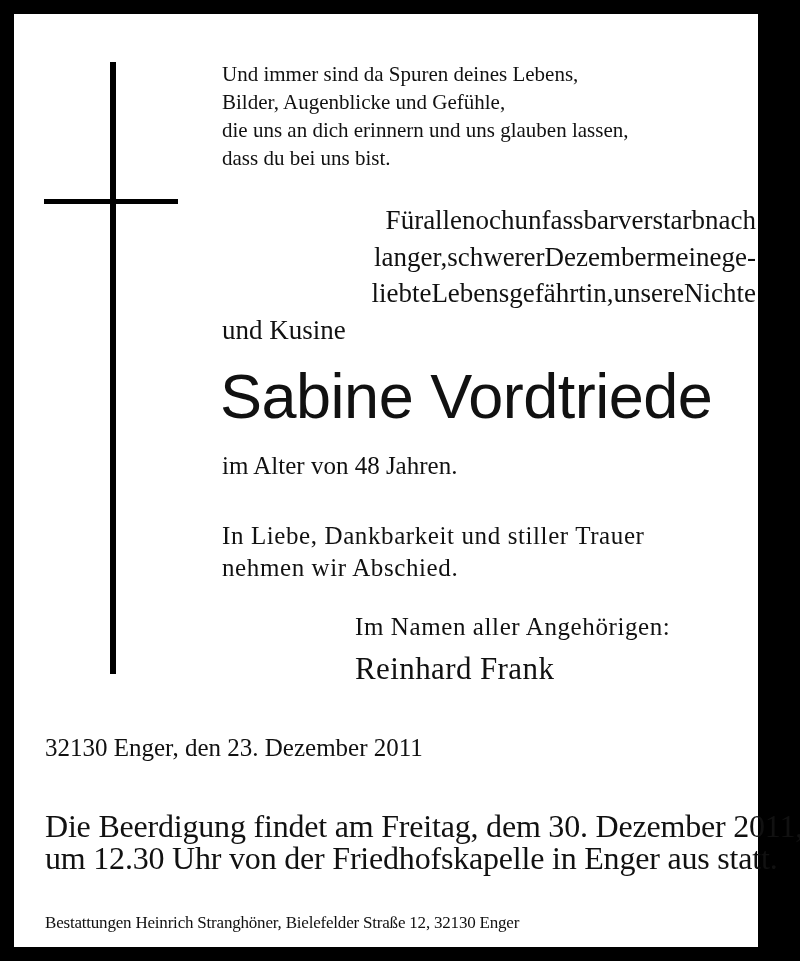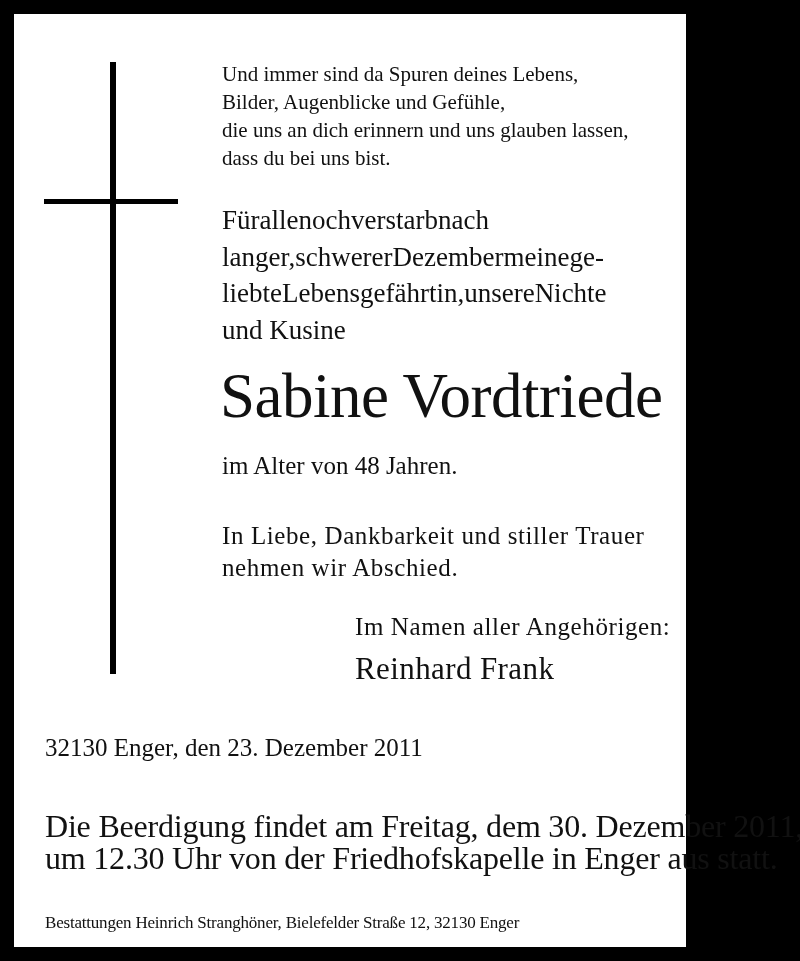--- a/index.html
+++ b/index.html
@@ -1,41 +1,41 @@
 <!DOCTYPE html>
 <html><head>
   <meta charset="utf-8">
   <style>
     * { margin: 0; padding: 0; box-sizing: border-box; }
     html, body { width: 800px; height: 961px; background: #000; overflow: hidden; }
     body { position: relative; font-family: "DejaVu Serif", "Liberation Serif", serif; color: #111; }
     .page {
-      position: absolute; left: 14px; top: 14px; width: 672px; height: 933px;
+      position: absolute; left: 14px; top: 14px; width: 744px; height: 933px;
       background: #fff;
     }
     .cross-v {
       position: absolute; left: 96px; top: 48px; width: 6px; height: 612px; background: #000;
     }
     .cross-h {
       position: absolute; left: 30px; top: 185px; width: 134px; height: 5px; background: #000;
     }
     .abs { position: absolute; white-space: nowrap; }
     .poem {
       left: 208px; top: 46px; font-family: "Liberation Serif", serif;
       font-size: 21px; line-height: 28px;
     }
     .intro {
       left: 208px; top: 188px; width: 534px; font-family: "Liberation Serif", serif;
       font-size: 27px; line-height: 36.5px; white-space: normal;
     }
-    .intro div { display: flex; justify-content: flex-start; }
+    .intro div { display: flex; justify-content: flex-end; }
     .intro div.last { justify-content: flex-start; text-align: right; }
     .intro span { white-space: nowrap; }
     .name {
-      left: 206px; top: 346px; font-family: Liberation Serif, serif;
+      left: 206px; top: 346px; font-family: Liberation Sans, sans-serif;
       font-size: 63px; line-height: 72px; letter-spacing: -0.5px;
     }
     .age {
       left: 208px; top: 436px; font-family: "Liberation Serif", serif;
       font-size: 25px; line-height: 32px;
     }
     .mourn {
       left: 208px; top: 506px; font-family: "Liberation Serif", serif;
       font-size: 25px; line-height: 32px; letter-spacing: 0.6px;
     }
@@ -72,20 +72,21 @@
     <div>Bilder, Augenblicke und Gefühle,</div>
     <div>die uns an dich erinnern und uns glauben lassen,</div>
     <div>dass du bei uns bist.</div>
   </div>
 
   <div class="abs intro">
     <div>
       <span>Für</span>
       <span>alle</span>
       <span>noch</span>
+      <span>unfassbar</span>
       <span>verstarb</span>
       <span>nach</span>
     </div>
     <div>
       <span>langer,</span>
       <span>schwerer</span>
       <span>Dezember</span>
       <span>meine</span>
       <span>ge-</span>
     </div>

